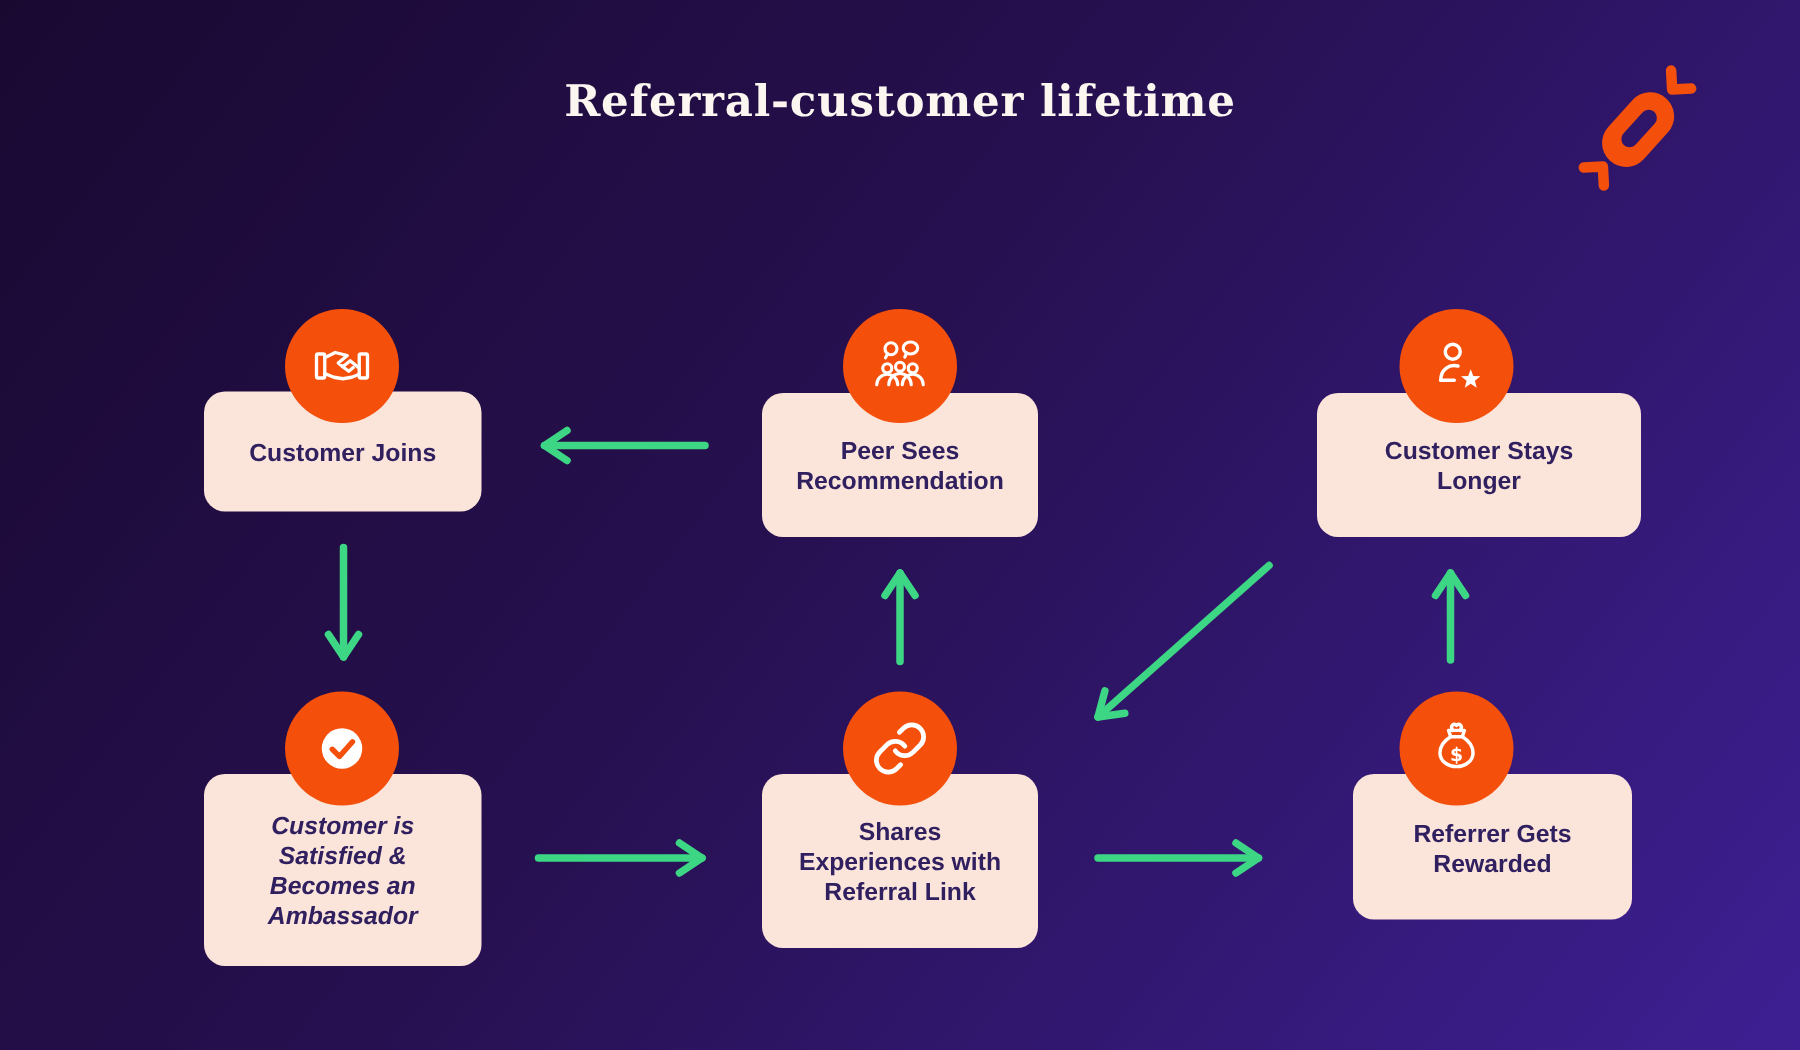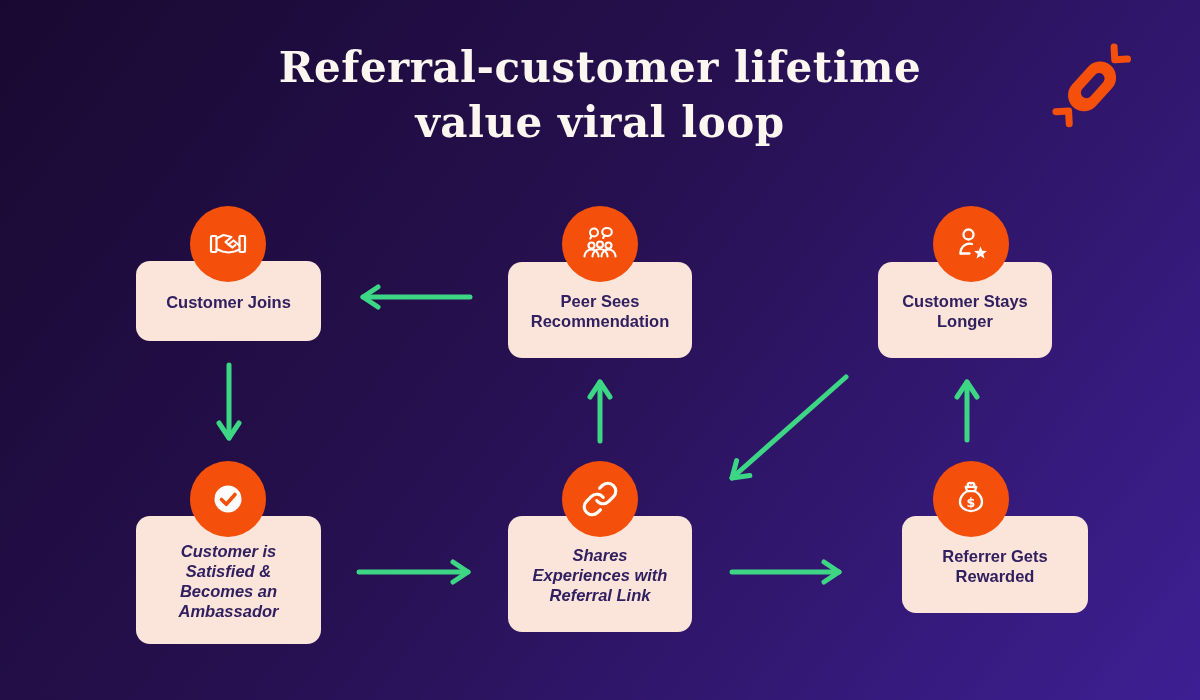--- a/index.html
+++ b/index.html
@@ -4,56 +4,55 @@
 <style>
   html,body{margin:0;padding:0;}
   .canvas{
     position:relative;width:1200px;height:700px;overflow:hidden;
     background:linear-gradient(128deg,#190931 0%,#271050 45%,#3e1f93 100%);
     font-family:"Liberation Sans",sans-serif;
   }
   .title{
     position:absolute;top:40px;left:0;width:1200px;text-align:center;
     color:#fbf7f0;font-family:"DejaVu Serif","Liberation Serif",serif;
-    font-weight:700;font-size:42px;line-height:55px;letter-spacing:.5px;
+    font-weight:700;font-size:29px;line-height:55px;letter-spacing:.5px;
   }
   .brand{position:absolute;left:1052px;top:38px;width:80px;height:95px;}
   .node-box{
     position:absolute;background:#fbe4d9;border-radius:14px;
     display:flex;align-items:center;justify-content:center;text-align:center;
     color:#312060;font-weight:700;font-size:16.5px;line-height:20px;
     padding:26px 20px 24px;box-sizing:border-box;
   }
   .node-box .lbl{max-width:145px;}
   #n1 .lbl{max-width:144px;}
-  #n4{padding-left:22px;padding-right:22px;font-style:italic;}
+  #n4{padding-left:22px;padding-right:22px;}
   #n4 .lbl{max-width:140px;}
   #n0{left:136px;top:261px;width:185px;height:80px;}
   #n1{left:508px;top:262px;width:184px;height:96px;}
-  #n2{left:878px;top:262px;width:174px;height:96px;}
+  #n2{left:878px;top:262px;width:216px;height:96px;}
   #n3{left:136px;top:516px;width:185px;height:128px;font-style:italic;}
   #n4{left:508px;top:516px;width:184px;height:116px;}
   #n5{left:902px;top:516px;width:186px;height:97px;}
   .node-circle{
     position:absolute;width:76px;height:76px;border-radius:50%;
     background:#f4500c;display:flex;align-items:center;justify-content:center;
   }
   #c0{left:190px;top:206px;} #c1{left:562px;top:206px;} #c2{left:933px;top:206px;}
   #c3{left:190px;top:461px;} #c4{left:562px;top:461px;} #c5{left:933px;top:461px;}
   .arrows{position:absolute;left:0;top:0;pointer-events:none;}
   .ic{display:block;}
 </style>
 </head>
 <body>
 
 <div class="canvas">
 
   <div class="title">
     <div>Referral-customer lifetime</div>
-    <div>value viral loop</div>
   </div>
 
   <svg class="brand" viewBox="0 0 80 95">
     <g transform="rotate(42 40 47)" fill="#f4500c">
       <path fill-rule="evenodd" d="M41 20 a16 16 0 0 1 16 16 v24 a16 16 0 0 1 -32 0 v-24 a16 16 0 0 1 16 -16 z
                M41 32 a5.5 5.5 0 0 1 5.5 5.5 v19 a5.5 5.5 0 0 1 -11 0 v-19 a5.5 5.5 0 0 1 5.5 -5.5 z"></path>
       <path d="M31 4 L40 13 L49 4" fill="none" stroke="#f4500c" stroke-width="7" stroke-linecap="round" stroke-linejoin="round"></path>
       <path d="M31 91 L40 82 L49 91" fill="none" stroke="#f4500c" stroke-width="7" stroke-linecap="round" stroke-linejoin="round"></path>
     </g>
   </svg>

